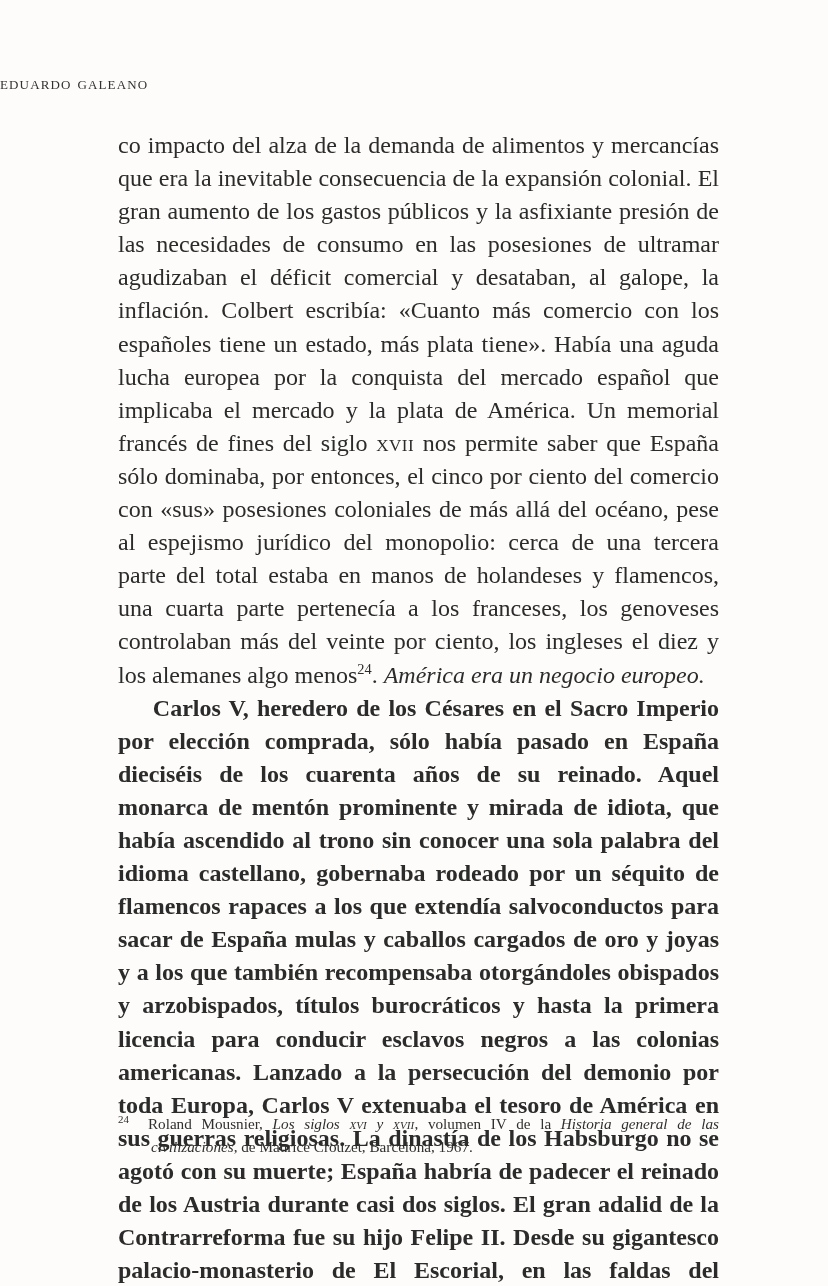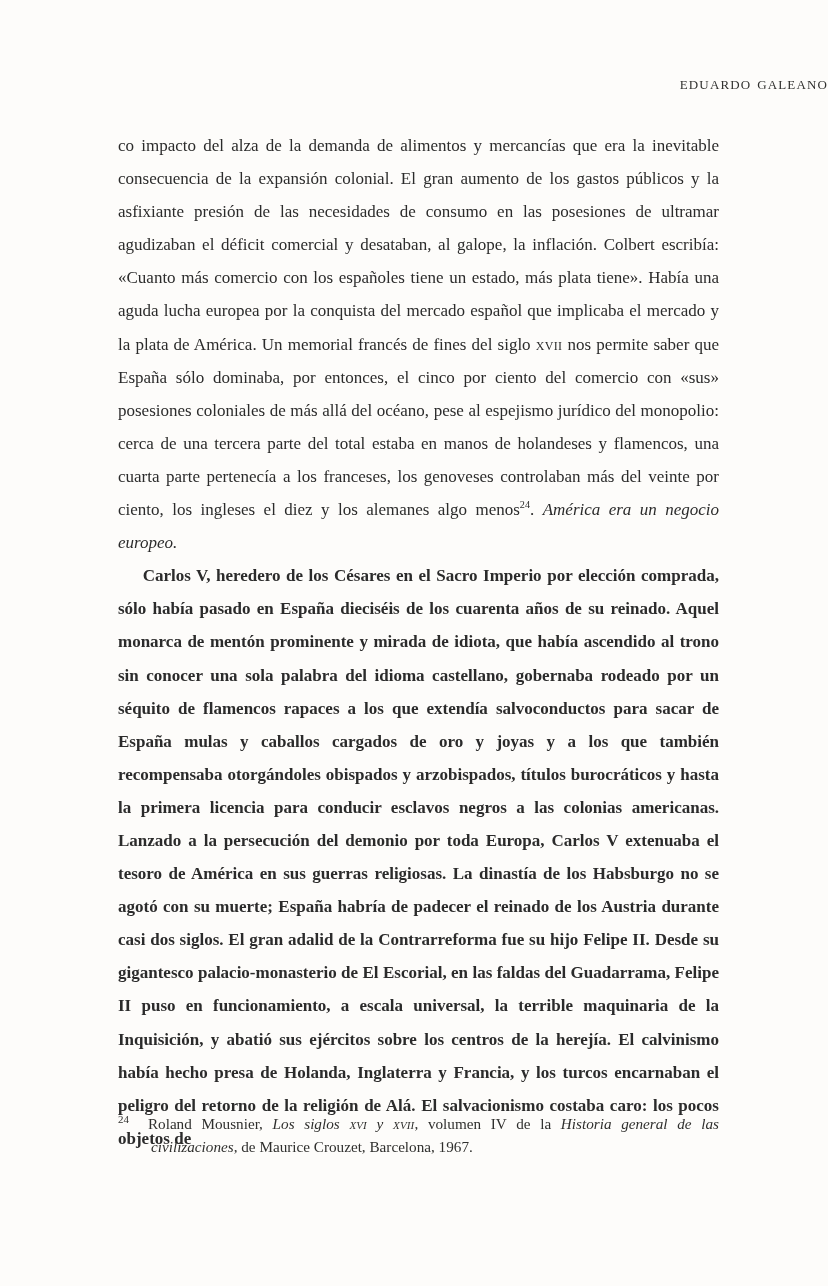--- a/index.html
+++ b/index.html
@@ -22,40 +22,40 @@
     position: absolute;
     inset: 0;
   }
 
   
   .running-header {
     position: absolute;
     top: 72px;
     left: 0;
     width: 828px;
-    text-align: right;
+    text-align: left;
     font-size: 19px;
     letter-spacing: 0.06em;
     color: #31312f;
     font-variant: small-caps;
     text-transform: lowercase;
   }
   .running-header::first-letter { font-size: 1em; }
 
   
   .text-column {
     position: absolute;
     left: 118px;
     top: 129px;
     width: 601px;
   }
 
   p.body-par {
     margin: 0;
-    font-size: 17px;
+    font-size: 24px;
     line-height: 33.1px;
     text-align: justify;
     text-justify: inter-word;
     hyphens: manual;
     color: #2b2b2b;
   }
   p.body-par.indented { text-indent: 1.45em; font-weight: bold; }
 
   .sc {
     font-variant: small-caps;

